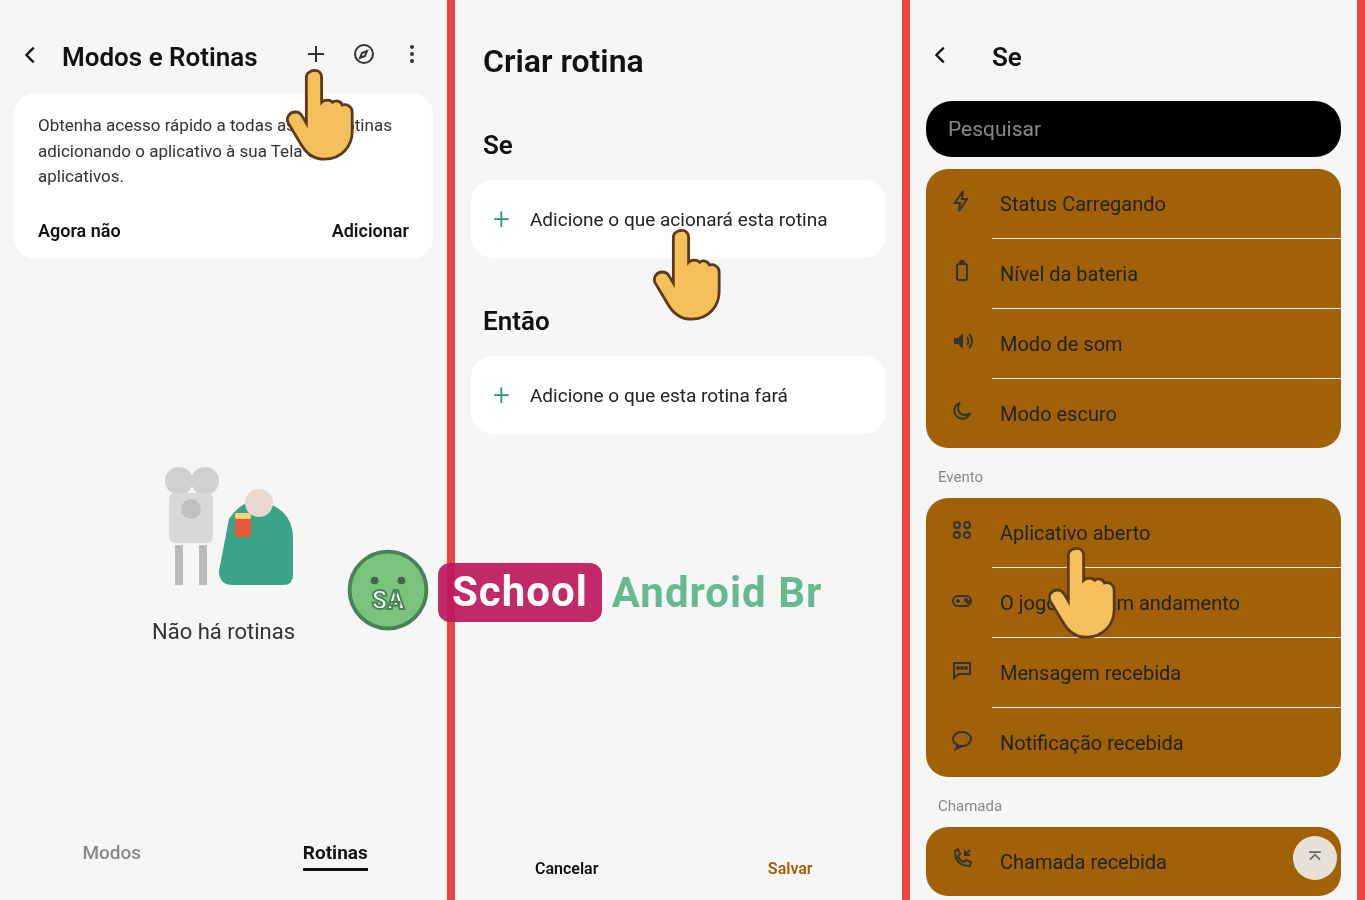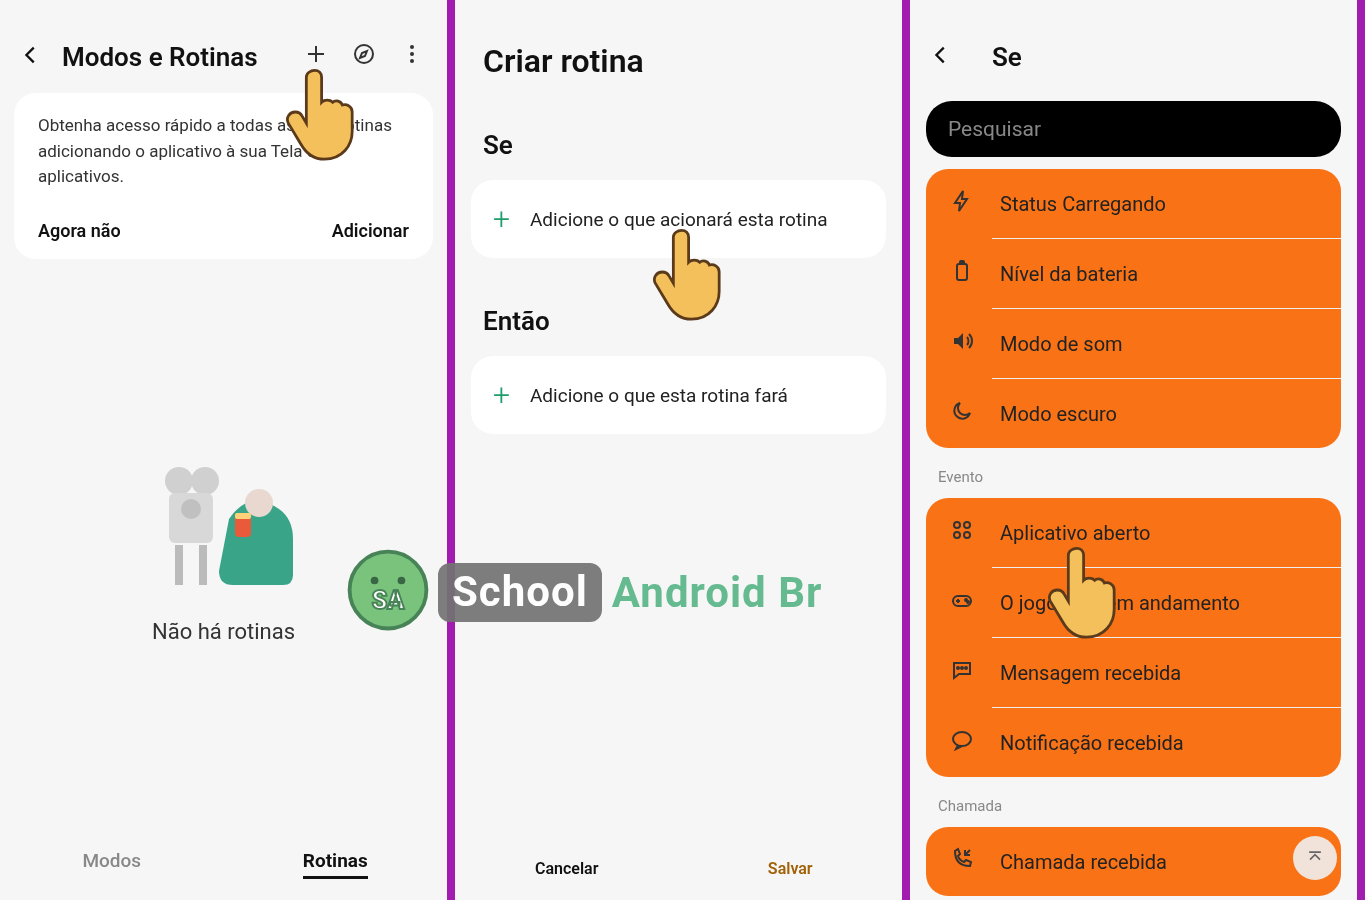--- a/index.html
+++ b/index.html
@@ -10,21 +10,21 @@
     font-family: -apple-system, BlinkMacSystemFont, "Segoe UI", Roboto, sans-serif;
     display: flex;
     position: relative;
     overflow: hidden;
   }
   .screen {
     flex: 1;
     background: #f6f6f6;
     position: relative;
     overflow: hidden;
-    border-right: 8px solid #a21caf;
+    border-right: 8px solid #ef4444;
   }
   .screen:last-child { border-right: none; }
 
   
   .s1-header {
     display: flex;
     align-items: center;
     padding: 40px 20px 20px 20px;
   }
   .back-arrow {
@@ -92,21 +92,21 @@
     font-size: 17px;
     color: #777;
   }
 
   .bottom-tabs {
     position: absolute;
     bottom: 0;
     left: 0;
     right: 0;
     display: flex;
-    padding: 18px 0 28px 0;
+    padding: 18px 0 36px 0;
   }
   .tab {
     flex: 1;
     text-align: center;
     font-size: 19px;
     color: #888;
     font-weight: 500;
   }
   .tab.active {
     color: #111;
@@ -181,21 +181,21 @@
   }
   .search-box {
     background: #000000;
     margin: 8px 16px 12px 16px;
     border-radius: 26px;
     padding: 16px 22px;
     font-size: 21px;
     color: #888;
   }
   .list-section {
-    background: #f97316;
+    background: #a16207;
     margin: 6px 16px;
     border-radius: 22px;
     overflow: hidden;
   }
   .list-item {
     display: flex;
     align-items: center;
     padding: 20px 22px;
     gap: 24px;
   }
@@ -254,21 +254,21 @@
     align-items: center;
     gap: 2px;
     pointer-events: none;
     opacity: 0.92;
   }
   .wm-badge {
     width: 96px;
     height: 96px;
   }
   .wm-school {
-    background: #737373;
+    background: #be185d;
     color: #fff;
     font-size: 42px;
     font-weight: 700;
     padding: 4px 14px 6px 14px;
     border-radius: 12px;
     letter-spacing: 1px;
   }
   .wm-android {
     color: #59b587;
     font-size: 42px;

